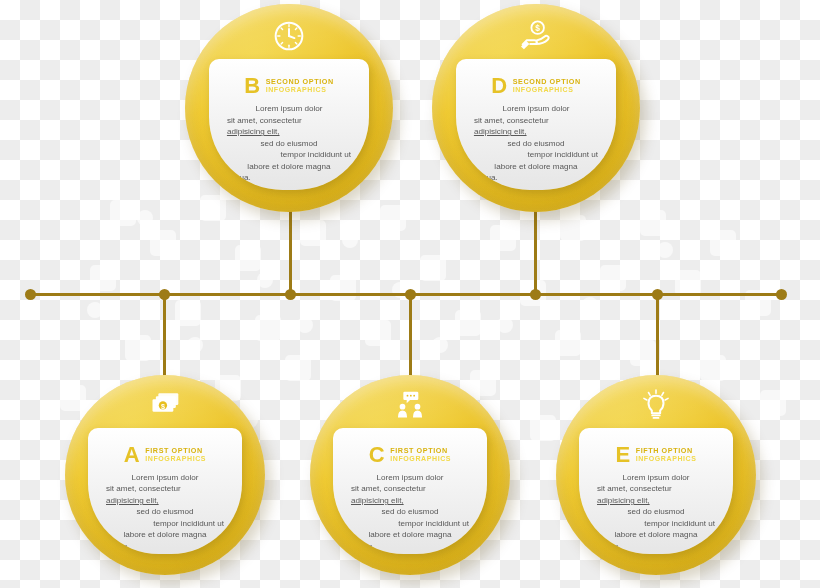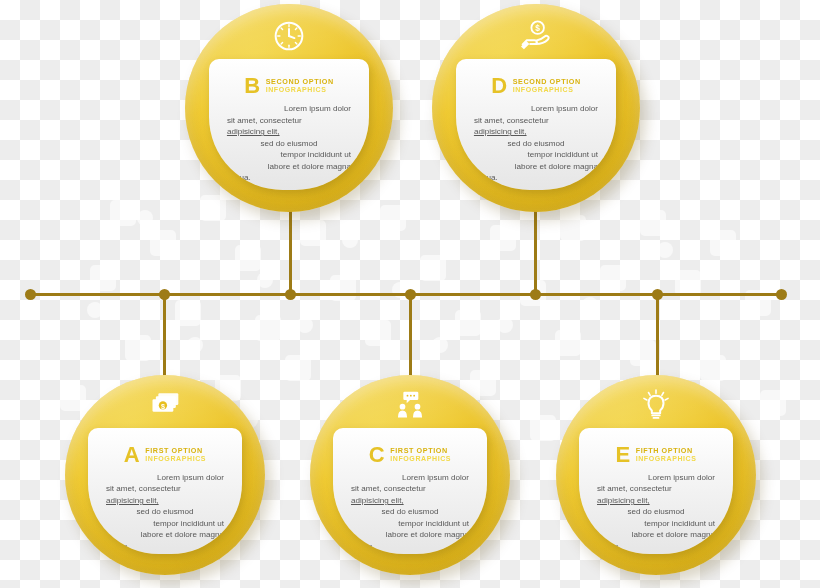--- a/index.html
+++ b/index.html
@@ -138,26 +138,26 @@
     font-size: 8.1px;
     line-height: 1.42;
     color: #585858;
     text-align: center;
     padding: 0 4px;
   }
   .panel-body .ln {
     display: block;
     white-space: nowrap;
   }
-  .panel-body .ln.l0 { text-align: right; }
+  .panel-body .ln.l0 { text-align: center; }
   .panel-body .ln.l1 { text-align: left; }
   .panel-body .ln.l2 { text-align: left; text-decoration: underline; }
   .panel-body .ln.l3 { }
   .panel-body .ln.l4 { text-align: right; }
-  .panel-body .ln.l5 { text-align: right; }
+  .panel-body .ln.l5 { text-align: center; }
   .panel-body .ln.l6 { text-align: left; }
 
   
   .card-icon {
     position: absolute;
     left: 50%;
     transform: translateX(-50%);
     top: 6%;
     width: 40px;
     height: 40px;

